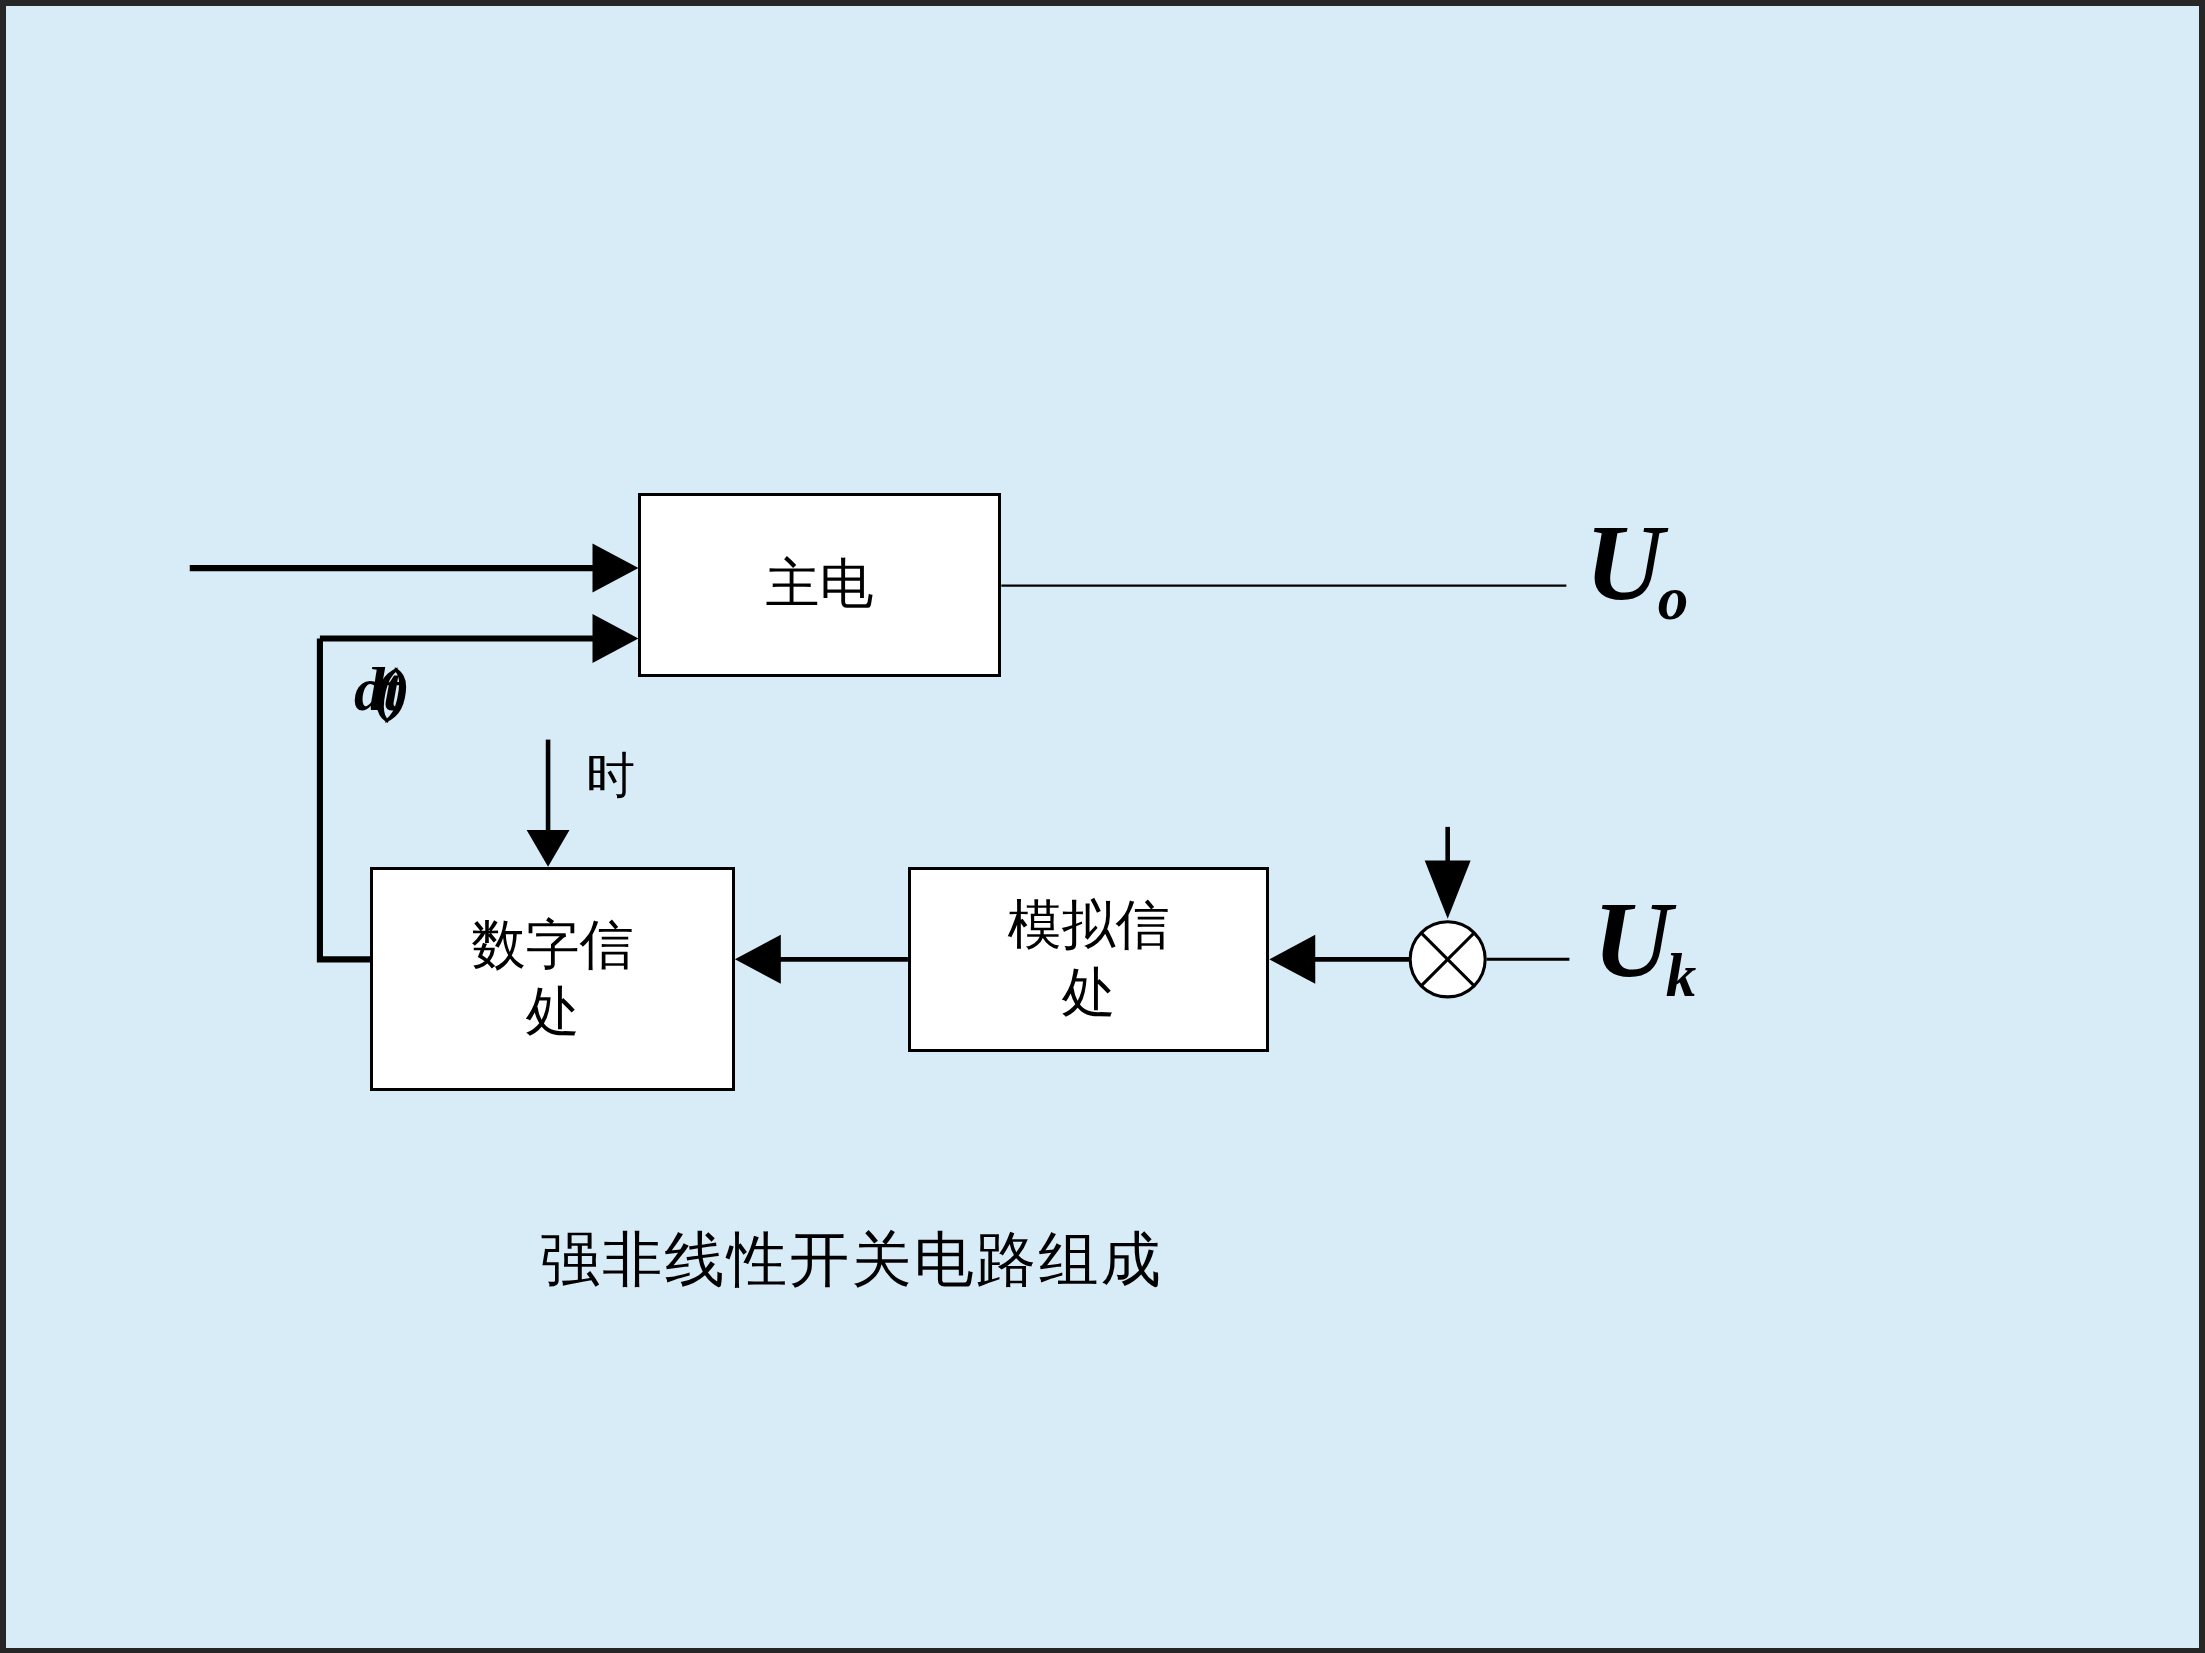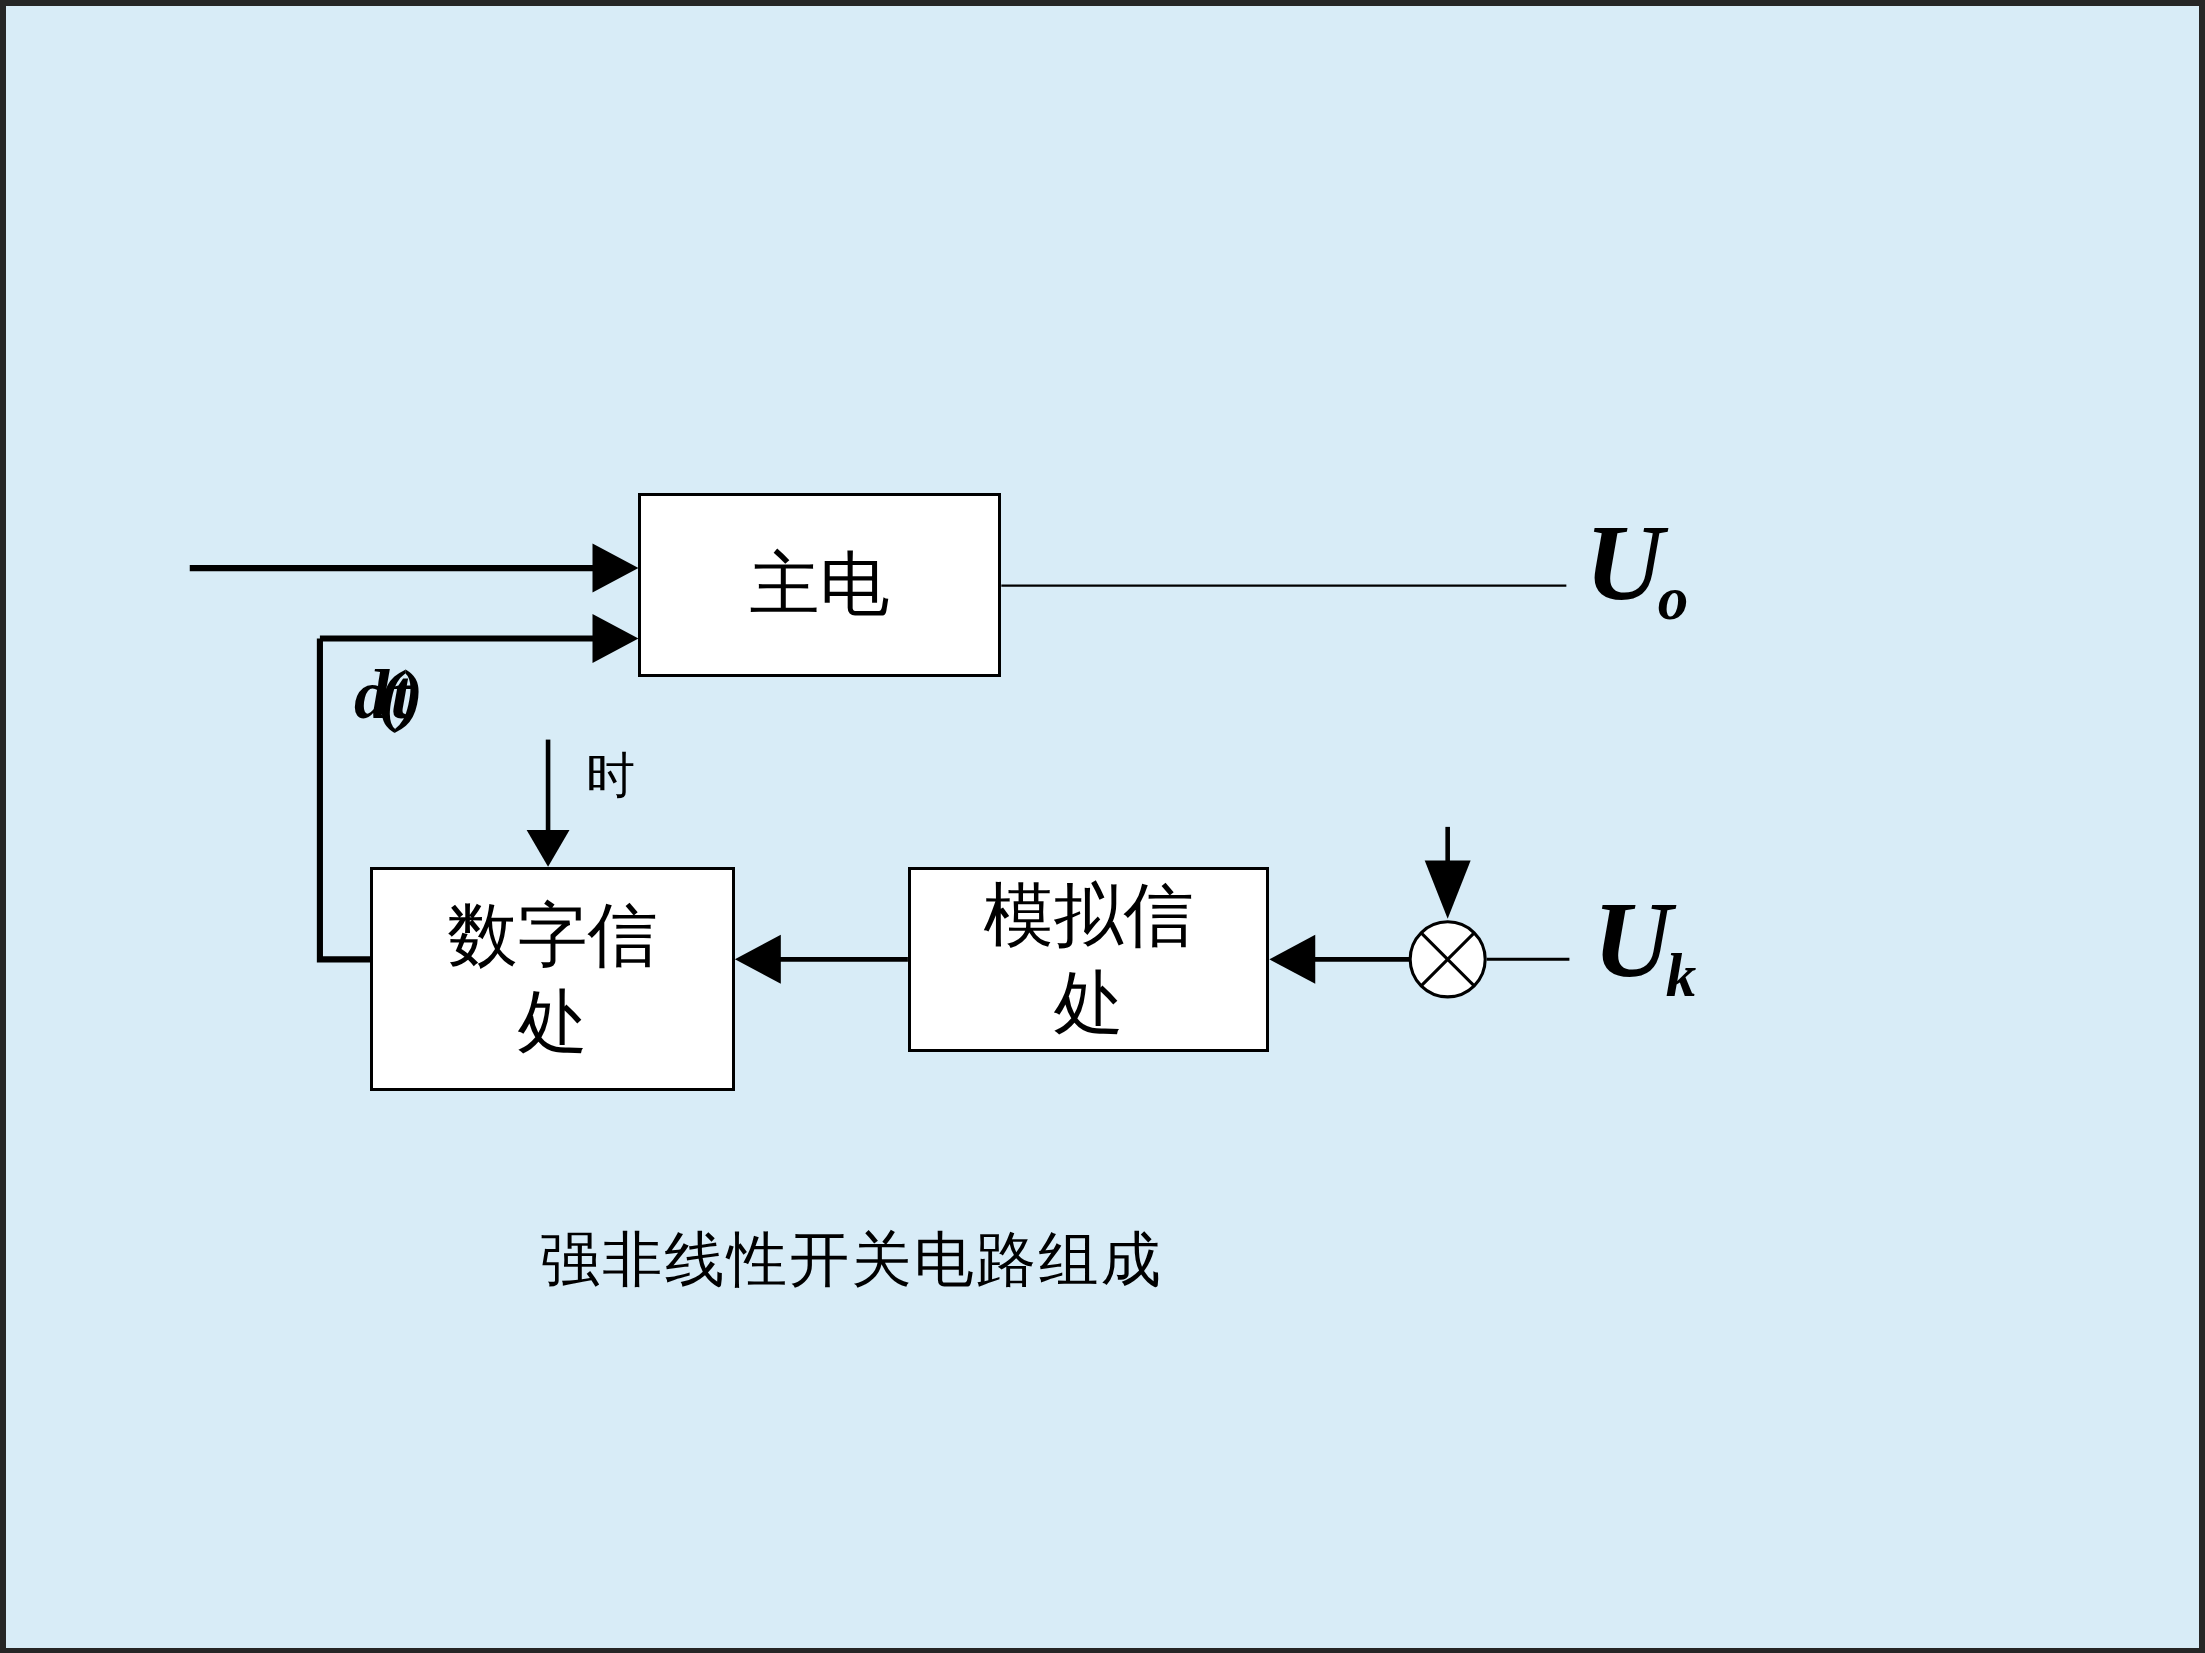--- a/index.html
+++ b/index.html
@@ -25,37 +25,37 @@
   }
   .block {
     position: absolute;
     box-sizing: border-box;
     background: #ffffff;
     border: 3.1px solid #000000;
     display: flex;
     flex-direction: column;
     align-items: center;
     justify-content: center;
-    font-size: 70px;
+    font-size: 54px;
     line-height: 1.25;
     color: #000000;
     text-align: center;
   }
   #main-block   { left: 632px;  top: 487px;  width: 363px; height: 184px; }
   #digital-block{ left: 364px;  top: 861px; width: 365px; height: 224px; }
   #analog-block { left: 902px; top: 861px; width: 361px; height: 185px; }
 
   .float-label {
     position: absolute;
     color: #000000;
     white-space: nowrap;
   }
   #dt-label {
     left: 348px; top: 649px;
-    font-size: 70px;
+    font-size: 61px;
     font-style: italic;
     font-weight: bold;
     letter-spacing: -10.7px;
   }
   #clock-label {
     left: 580px; top: 737px;
     font-size: 49px;
   }
   #caption {
     left: 534px; top: 1214px;

